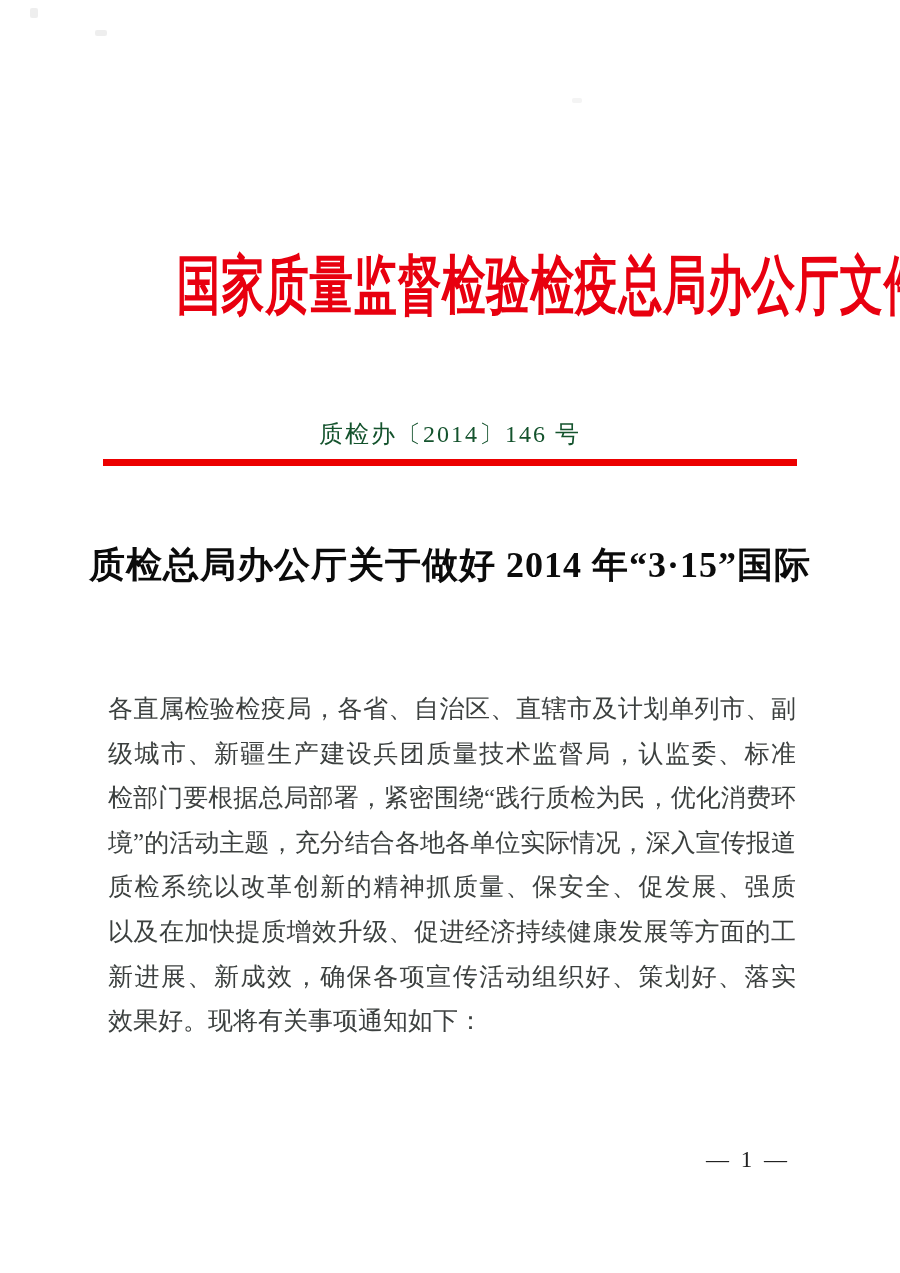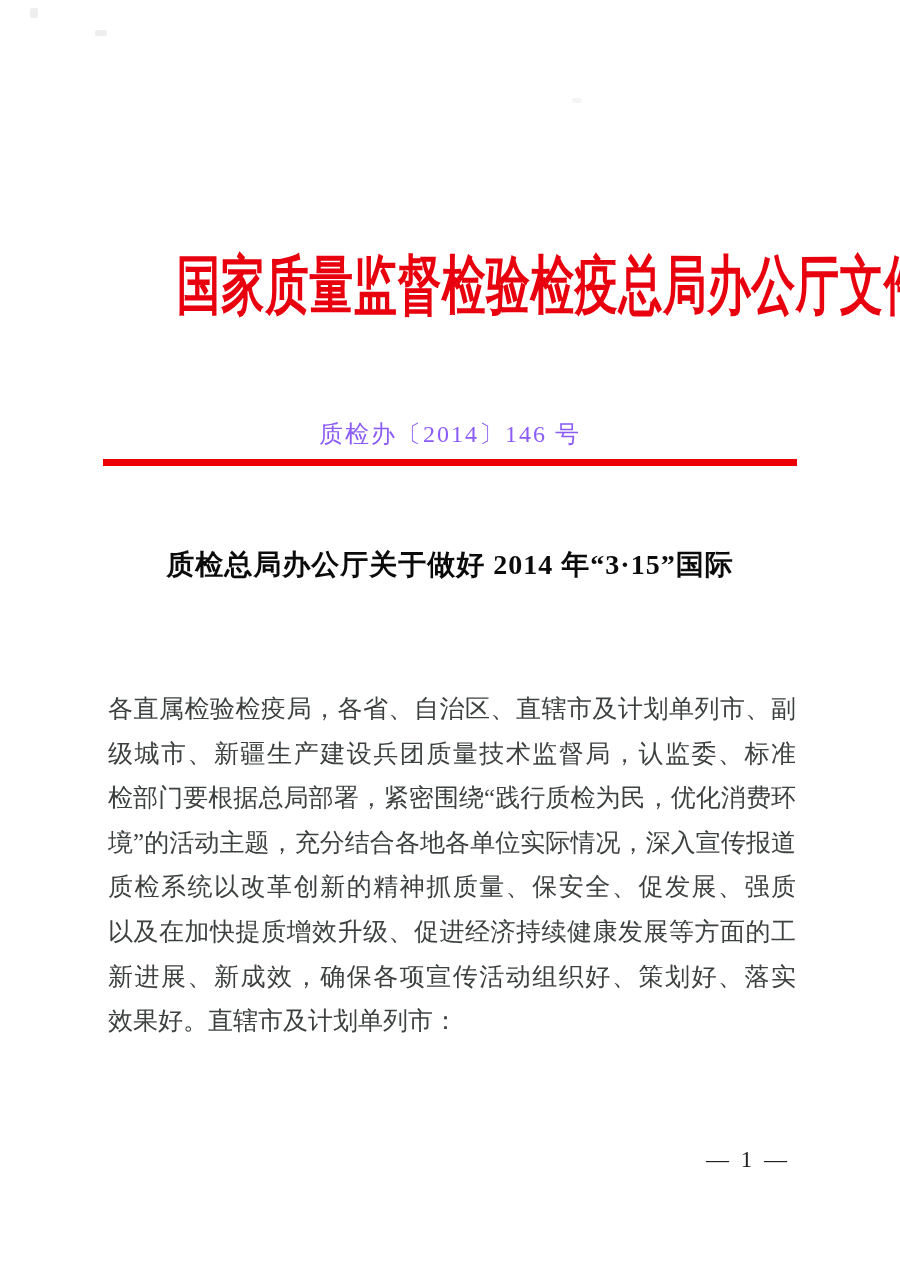--- a/index.html
+++ b/index.html
@@ -39,41 +39,41 @@
   
   .doc-no {
     position: absolute;
     top: 418px;
     left: 0;
     width: 900px;
     text-align: center;
     font-size: 24px;
     line-height: 32px;
     letter-spacing: 2px;
-    color: #8b5cf6;
+    color: #14532d;
   }
 
   
   .red-rule {
     position: absolute;
     top: 459px;
     left: 103px;
     width: 694px;
     height: 7px;
     background: #ec0000;
   }
 
   
   .title {
     position: absolute;
     top: 538px;
     left: 60px;
     width: 780px;
     text-align: center;
-    font-size: 28px;
+    font-size: 36px;
     line-height: 54px;
     font-weight: bold;
     color: #0b0b0b;
     letter-spacing: 1px;
   }
 
   
   .body-text {
     position: absolute;
     top: 687px;
@@ -142,18 +142,18 @@
   </div>
 
   <div class="body-text">
     <div class="bline j">各直属检验检疫局，各省、自治区、直辖市及计划单列市、副省</div>
     <div class="bline j">级城市、新疆生产建设兵团质量技术监督局，认监委、标准委，</div>
     <div class="bline j">检部门要根据总局部署，紧密围绕“践行质检为民，优化消费环</div>
     <div class="bline j">境”的活动主题，充分结合各地各单位实际情况，深入宣传报道</div>
     <div class="bline j">质检系统以改革创新的精神抓质量、保安全、促发展、强质检，</div>
     <div class="bline j">以及在加快提质增效升级、促进经济持续健康发展等方面的工作</div>
     <div class="bline j">新进展、新成效，确保各项宣传活动组织好、策划好、落实好、</div>
-    <div class="bline">效果好。直辖市及计划单列市：</div>
+    <div class="bline">效果好。现将有关事项通知如下：</div>
   </div>
 
   <div class="page-no">— 1 —</div>
 
 </div>
 
 </body></html>

